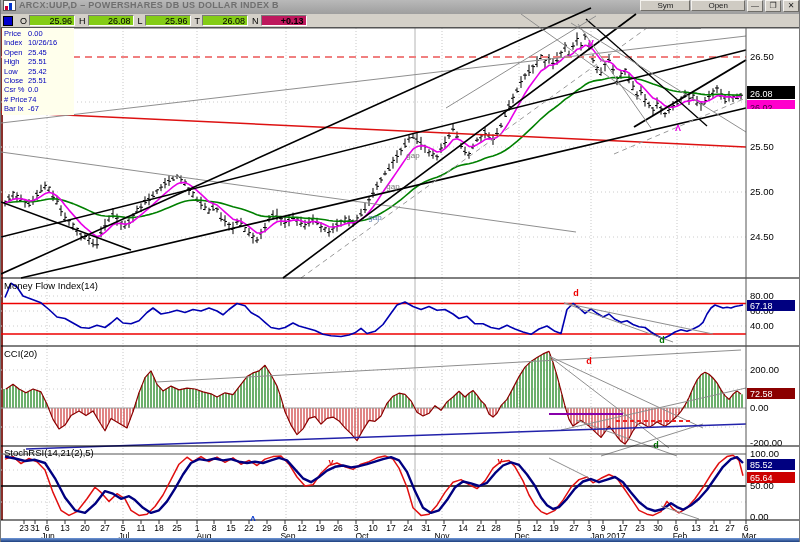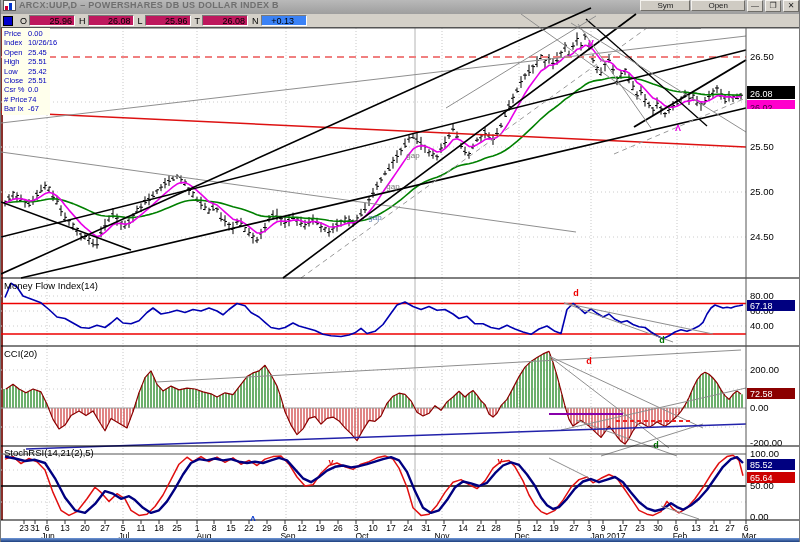--- a/index.html
+++ b/index.html
@@ -16,25 +16,25 @@
     white-space:nowrap;overflow:hidden;}
   .tb-btn{font-size:8px;color:#222;background:#cfcbc3;border:1px solid;border-color:#f4f2ee #6f6d68 #6f6d68 #f4f2ee;
     padding:0 16px;height:11px;line-height:9px;margin-left:1px;}
   .win-btn{width:16px;height:12px;margin-left:2px;background:#d6d2ca;border:1px solid;
     border-color:#f7f5f1 #6f6d68 #6f6d68 #f7f5f1;font-size:8px;line-height:10px;text-align:center;color:#222;}
   
   #quotebar{position:absolute;left:0;top:14px;width:800px;height:14px;background:#d4d0c8;
     display:flex;align-items:center;padding-left:2px;border-bottom:1px solid #555;}
   #qsquare{width:10px;height:10px;background:#0000cc;border:1px solid #000;margin-right:3px;}
   .qlabel{font-size:9px;color:#000;margin:0 2px 0 4px;}
-  .qbox{width:46px;height:11px;background:#be185d;border:1px solid;border-color:#7a7a7a #fdfdfd #fdfdfd #7a7a7a;
+  .qbox{width:46px;height:11px;background:#84cc16;border:1px solid;border-color:#7a7a7a #fdfdfd #fdfdfd #7a7a7a;
     font-size:9px;text-align:right;padding-right:2px;line-height:10px;color:#000;}
-  .qbox.green{background:#3b82f6;font-weight:normal;text-align:center;}
+  .qbox.green{background:#be185d;font-weight:bold;}
   
-  #infopanel{position:absolute;left:1px;top:28px;width:48px;background:#ffffec;
+  #infopanel{position:absolute;left:1px;top:28px;width:72px;background:#ffffec;
     font-size:7.5px;color:#0000bb;padding:1px 0 1px 2px;line-height:9.4px;z-index:3;}
   .inforow{white-space:nowrap;}
   .inforow .k{display:inline-block;min-width:24px;}
   svg{position:absolute;left:0;top:0;z-index:1;font-family:"Liberation Sans",sans-serif;}
   #bottomstrip{position:absolute;left:0;bottom:0;width:800px;height:4px;z-index:4;
     background:linear-gradient(#6f97d8,#1c3f7e);}
 </style>
 </head>
 <body>
 

